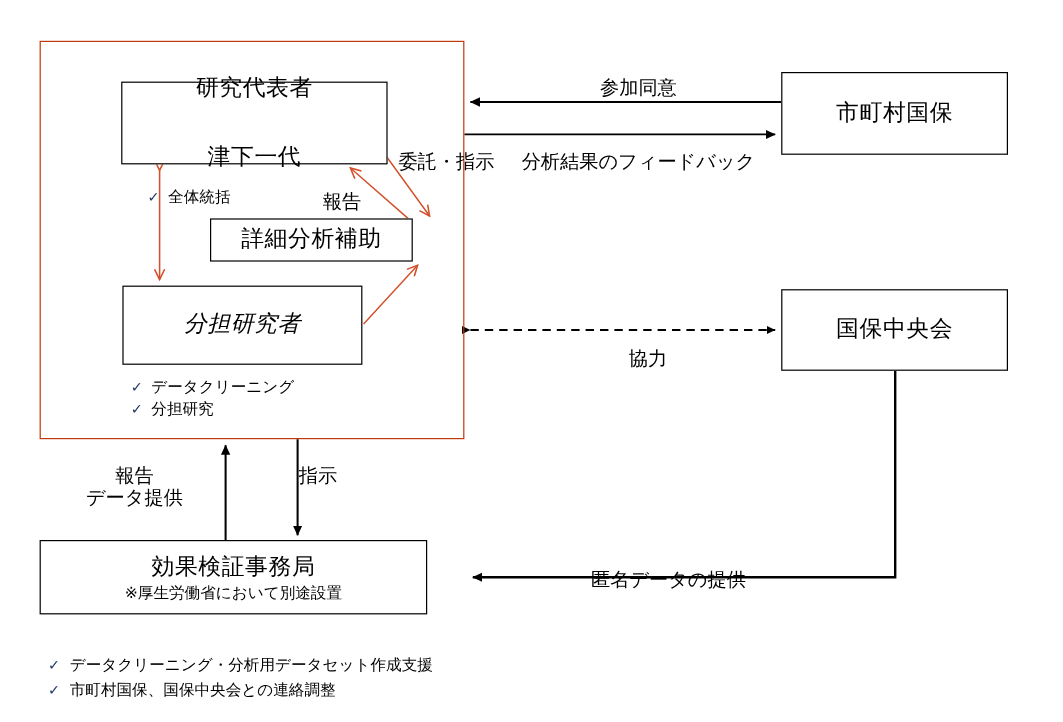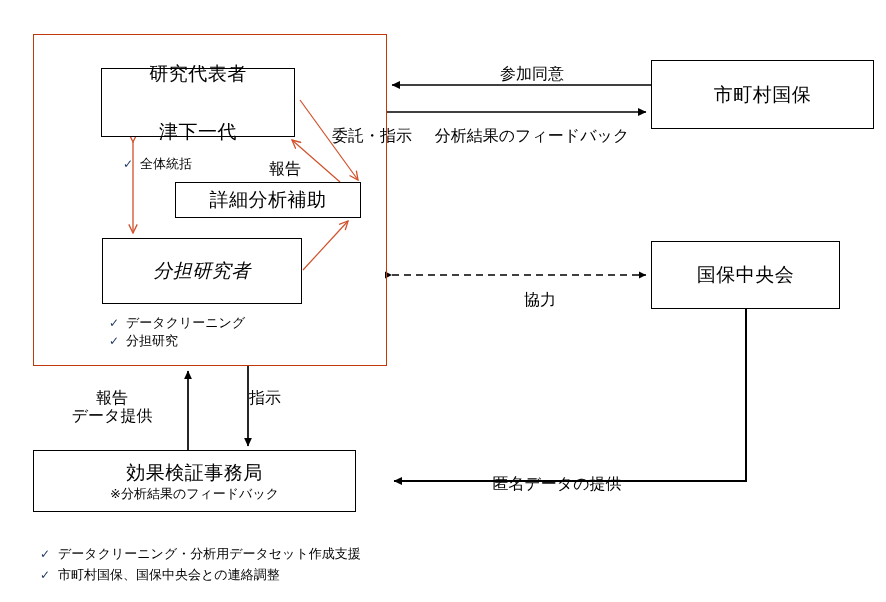--- a/index.html
+++ b/index.html
@@ -101,44 +101,44 @@
 
     <line x1="300" y1="100" x2="358" y2="180" stroke="#d2502a" stroke-width="1.2" marker-end="url(#ahO)"></line>
 
     <line x1="340" y1="182" x2="292" y2="140" stroke="#d2502a" stroke-width="1.2" marker-end="url(#ahO)"></line>
 
     <line x1="303" y1="270" x2="348" y2="221" stroke="#d2502a" stroke-width="1.2" marker-end="url(#ahO)"></line>
   </svg>
 
   <div class="group-frame" style="left:33px;top:34px;width:354px;height:332px;"></div>
 
-  <div class="box" style="left:101px;top:68px;width:194px;height:69px;gap:32px;">
+  <div class="box" style="left:101px;top:68px;width:222px;height:69px;gap:32px;">
     <span class="l1">研究代表者</span>
     <span class="l2">津下一代</span>
   </div>
 
-  <div class="box" style="left:175px;top:182px;width:186px;height:36px;">
+  <div class="box" style="left:175px;top:182px;width:169px;height:36px;">
     <span class="l1">詳細分析補助</span>
   </div>
 
   <div class="box" style="left:102px;top:238px;width:200px;height:66px;font-style:italic;">
     <span class="l1">分担研究者</span>
   </div>
 
-  <div class="box" style="left:651px;top:60px;width:223px;height:69px;text-align:center;">
+  <div class="box" style="left:651px;top:60px;width:189px;height:69px;text-align:center;">
     <span class="l1">市町村国保</span>
   </div>
 
   <div class="box" style="left:651px;top:241px;width:189px;height:68px;">
     <span class="l1">国保中央会</span>
   </div>
 
   <div class="box" style="left:33px;top:450px;width:323px;height:62px;">
     <span class="l1">効果検証事務局</span>
-    <span class="sub">※分析結果のフィードバック</span>
+    <span class="sub">※厚生労働省において別途設置</span>
   </div>
 
   <div class="lbl c" style="left:532px;top:62px;">参加同意</div>
   <div class="lbl c" style="left:532px;top:124px;">分析結果のフィードバック</div>
   <div class="lbl c" style="left:372px;top:124px;">委託・指示</div>
   <div class="lbl c" style="left:285px;top:157px;">報告</div>
   <div class="lbl c" style="left:540px;top:288px;">協力</div>
   <div class="lbl c" style="left:112px;top:386px;">報告</div>
   <div class="lbl c" style="left:112px;top:404px;">データ提供</div>
   <div class="lbl c" style="left:265px;top:386px;">指示</div>

